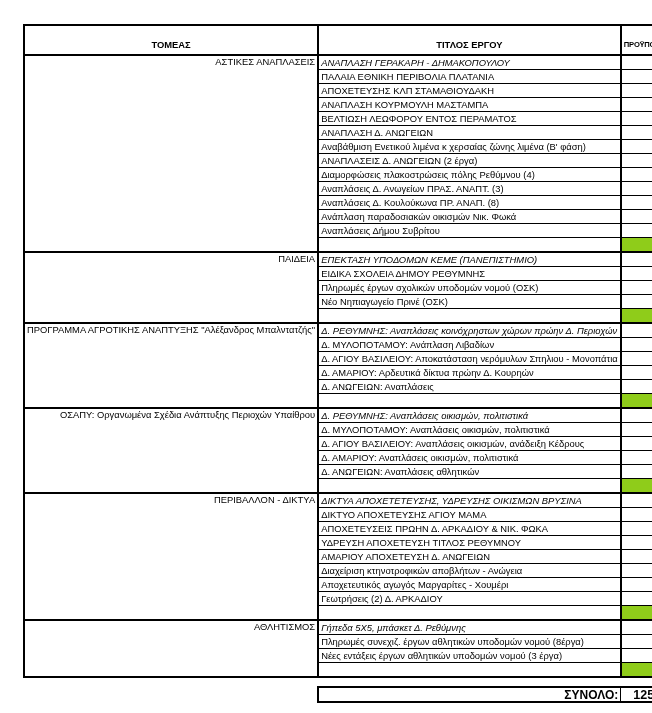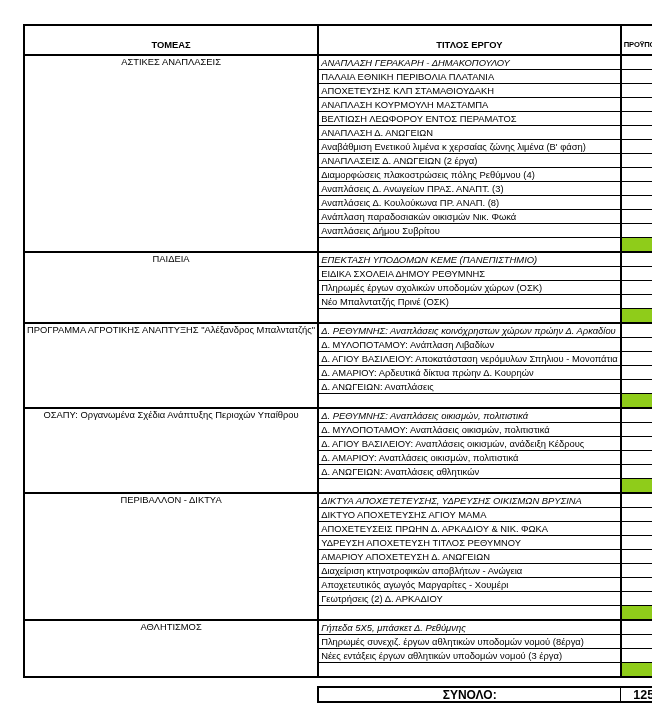--- a/index.html
+++ b/index.html
@@ -16,31 +16,31 @@
   }
   col.c1 { width: 76px; }
   col.c2 { width: 344px; }
   col.c3 { width: 86px; }
   th { font-weight: bold; height: 25px !important; vertical-align: bottom;
        padding-bottom: 3px !important; border: 2px solid #000; text-align: center; }
   th.budget-h { font-size: 7.6px; letter-spacing: -0.2px; text-align: right; }
   td.sector {
     border-left: 2px solid #000; border-right: 2px solid #000;
     border-top: 2px solid #000; border-bottom: 2px solid #000;
-    text-align: center; vertical-align: top; white-space: normal;
+    text-align: right; vertical-align: top; white-space: normal;
     line-height: 14px; padding-top: 1px;
   }
   td.title { border: 1px solid #000; border-right: 2px solid #000; }
   td.amount { border: 1px solid #000; text-align: right; }
   tr.first td.title, tr.first td.amount, tr.first td.status { border-top: 2px solid #000; font-style: italic; }
   tr.subtotal td { border-bottom: 2px solid #000; }
   td.sub-amount { background: #8fcc1a; font-weight: bold; text-align: right; border: 1px solid #000; border-bottom: 2px solid #000; }
   tr.spacer td { height: 8px; border: none; }
   td.grand-label { border-left: 2px solid #000; border-top: 2px solid #000; border-bottom: 2px solid #000;
-                   text-align: center; font-weight: bold; font-size: 12px; height: 20px; padding-right: 12px; }
+                   text-align: right; font-weight: bold; font-size: 12px; height: 20px; padding-right: 12px; }
   td.grand-amount { border-right: 2px solid #000; border-top: 2px solid #000; border-bottom: 2px solid #000;
                     border-left: 1px solid #000; text-align: right; font-weight: bold; font-size: 12.5px; height: 20px; }
   td.blank { border: none; }
 </style>
 </head>
 <body>
 
 <table class="main">
   <colgroup>
       <col class="c1">
@@ -116,34 +116,34 @@
       <tr class="first">
         <td class="sector" rowspan="5">ΠΑΙΔΕΙΑ</td>
         <td class="title">ΕΠΕΚΤΑΣΗ ΥΠΟΔΟΜΩΝ ΚΕΜΕ (ΠΑΝΕΠΙΣΤΗΜΙΟ)</td>
         <td class="amount">3 500 000</td>
       </tr>
       <tr>
         <td class="title">ΕΙΔΙΚΑ ΣΧΟΛΕΙΑ ΔΗΜΟΥ ΡΕΘΥΜΝΗΣ</td>
         <td class="amount">330 052</td>
       </tr>
       <tr>
-        <td class="title">Πληρωμές έργων σχολικών υποδομών χώρων (ΟΣΚ)</td>
+        <td class="title">Πληρωμές έργων σχολικών υποδομών νομού (ΟΣΚ)</td>
         <td class="amount">2 610 308</td>
       </tr>
       <tr>
-        <td class="title">Νέο Μπαλντατζής Πρινέ (ΟΣΚ)</td>
+        <td class="title">Νέο Νηπιαγωγείο Πρινέ (ΟΣΚ)</td>
         <td class="amount">790 000</td>
       </tr>
       <tr class="subtotal">
         <td class="title"></td>
         <td class="sub-amount" style="background: rgb(143, 204, 26);">7 230 360</td>
       </tr>
       <tr class="first">
         <td class="sector" rowspan="6">ΠΡΟΓΡΑΜΜΑ ΑΓΡΟΤΙΚΗΣ ΑΝΑΠΤΥΞΗΣ "Αλέξανδρος Μπαλντατζής"</td>
-        <td class="title">Δ. ΡΕΘΥΜΝΗΣ: Αναπλάσεις κοινόχρηστων χώρων πρώην Δ. Αρκαδίου</td>
+        <td class="title">Δ. ΡΕΘΥΜΝΗΣ: Αναπλάσεις κοινόχρηστων χώρων πρώην Δ. Περιοχών</td>
         <td class="amount">1 000 000</td>
       </tr>
       <tr>
         <td class="title">Δ. ΜΥΛΟΠΟΤΑΜΟΥ: Ανάπλαση Λιβαδίων</td>
         <td class="amount">1 000 000</td>
       </tr>
       <tr>
         <td class="title">Δ. ΑΓΙΟΥ ΒΑΣΙΛΕΙΟΥ: Αποκατάσταση νερόμυλων Σπηλιου - Μονοπάτια</td>
         <td class="amount">380 000</td>
       </tr>

